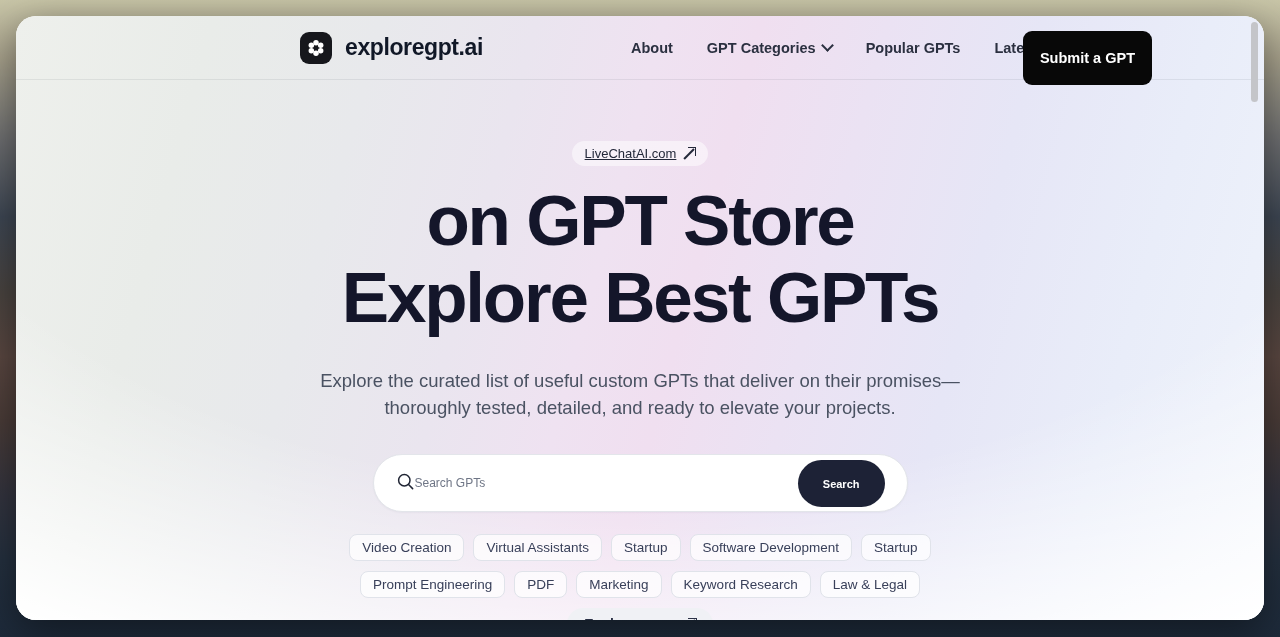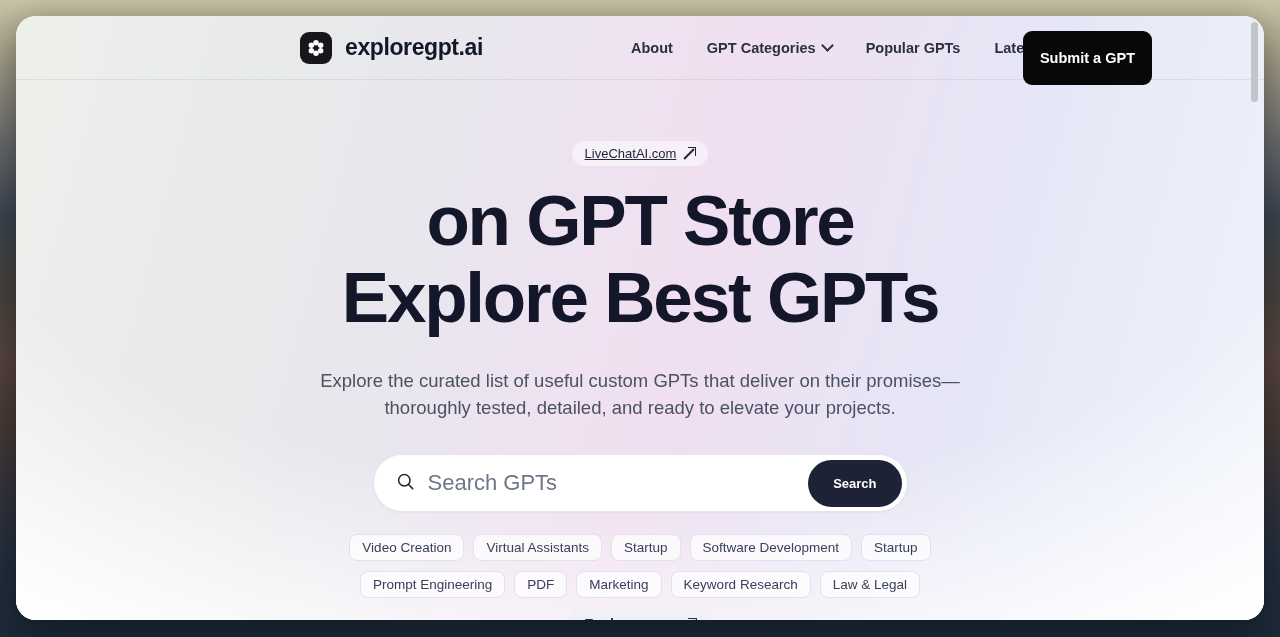--- a/index.html
+++ b/index.html
@@ -212,39 +212,38 @@
     display: flex;
     align-items: center;
     padding-left: 22px;
     box-shadow: 0 1px 2px rgba(16,24,40,0.04);
   }
   #search-input {
     flex: 1;
     border: none;
     outline: none;
     background: transparent;
-    font-size: 22px;
+    font-size: 12px;
     font-family: inherit;
     color: #0f172a;
-    margin-left: 13px;
     padding-right: 110px;
   }
   #search-input::placeholder { color: #6f7686; }
 
   #search-submit-button {
     position: absolute;
-    right: 5px;
+    right: 22px;
     top: 5px;
     height: 47px;
     padding: 0 25px;
     border: none;
     border-radius: 999px;
     background: #1d2236;
     color: #ffffff;
-    font-size: 13px;
+    font-size: 11px;
     font-weight: bold;
     font-family: inherit;
     cursor: pointer;
   }
 
   
   #tag-rows { margin-top: 22px; }
   .tag-row {
     display: flex;
     justify-content: center;

